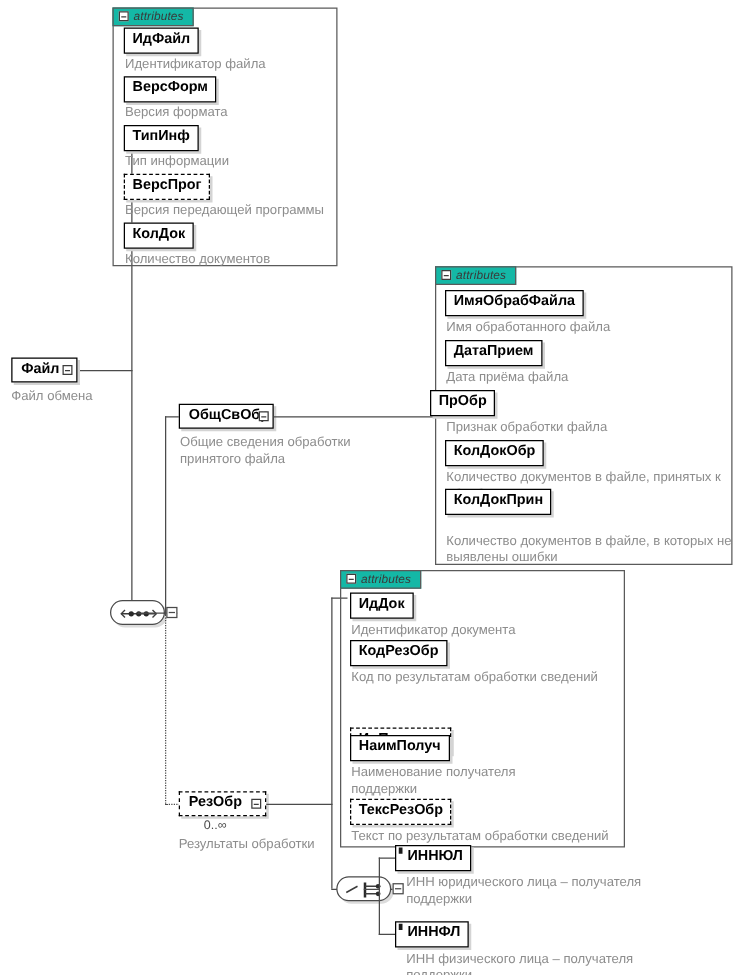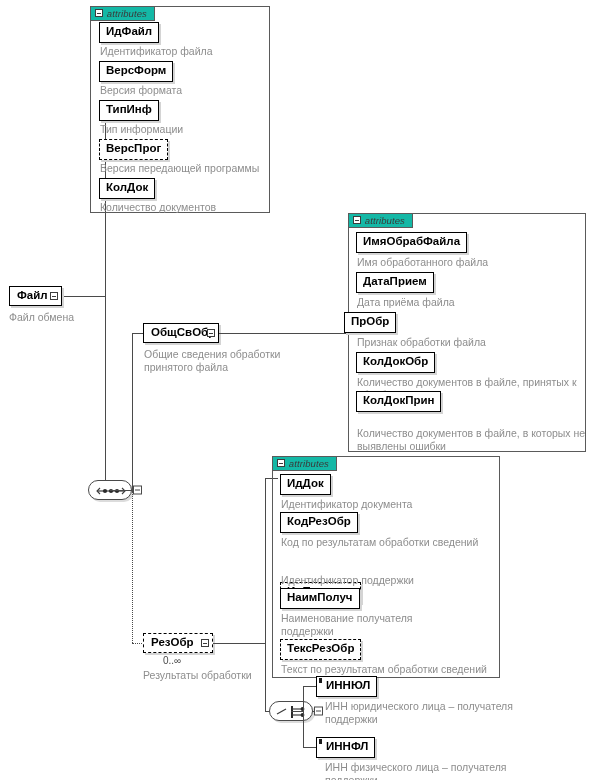--- a/index.html
+++ b/index.html
@@ -258,21 +258,20 @@
   <div class="desc" style="left:281px;top:498px;width:215px;">Идентификатор документа</div>
 
   <div class="nodebox" style="left:280px;top:512px;">
     <span>КодРезОбр</span>
   </div>
   <div class="desc" style="left:281px;top:536px;width:215px;">Код по результатам обработки сведений</div>
 
   <div class="nodebox optional" style="left:280px;top:550px;margin-top:32px;">
     <span>ИдПоддерж</span>
   </div>
-  <div class="desc" style="left:281px;top:574px;width:215px;">Идентификатор поддержки</div>
 
   <div class="nodebox" style="left:280px;top:588px;">
     <span>НаимПолуч</span>
   </div>
   <div class="desc" style="left:281px;top:612px;width:140px;">Наименование получателя поддержки</div>
 
   <div class="nodebox optional" style="left:280px;top:639px;">
     <span>ТексРезОбр</span>
   </div>
   <div class="desc" style="left:281px;top:663px;width:225px;">Текст по результатам обработки сведений</div>

